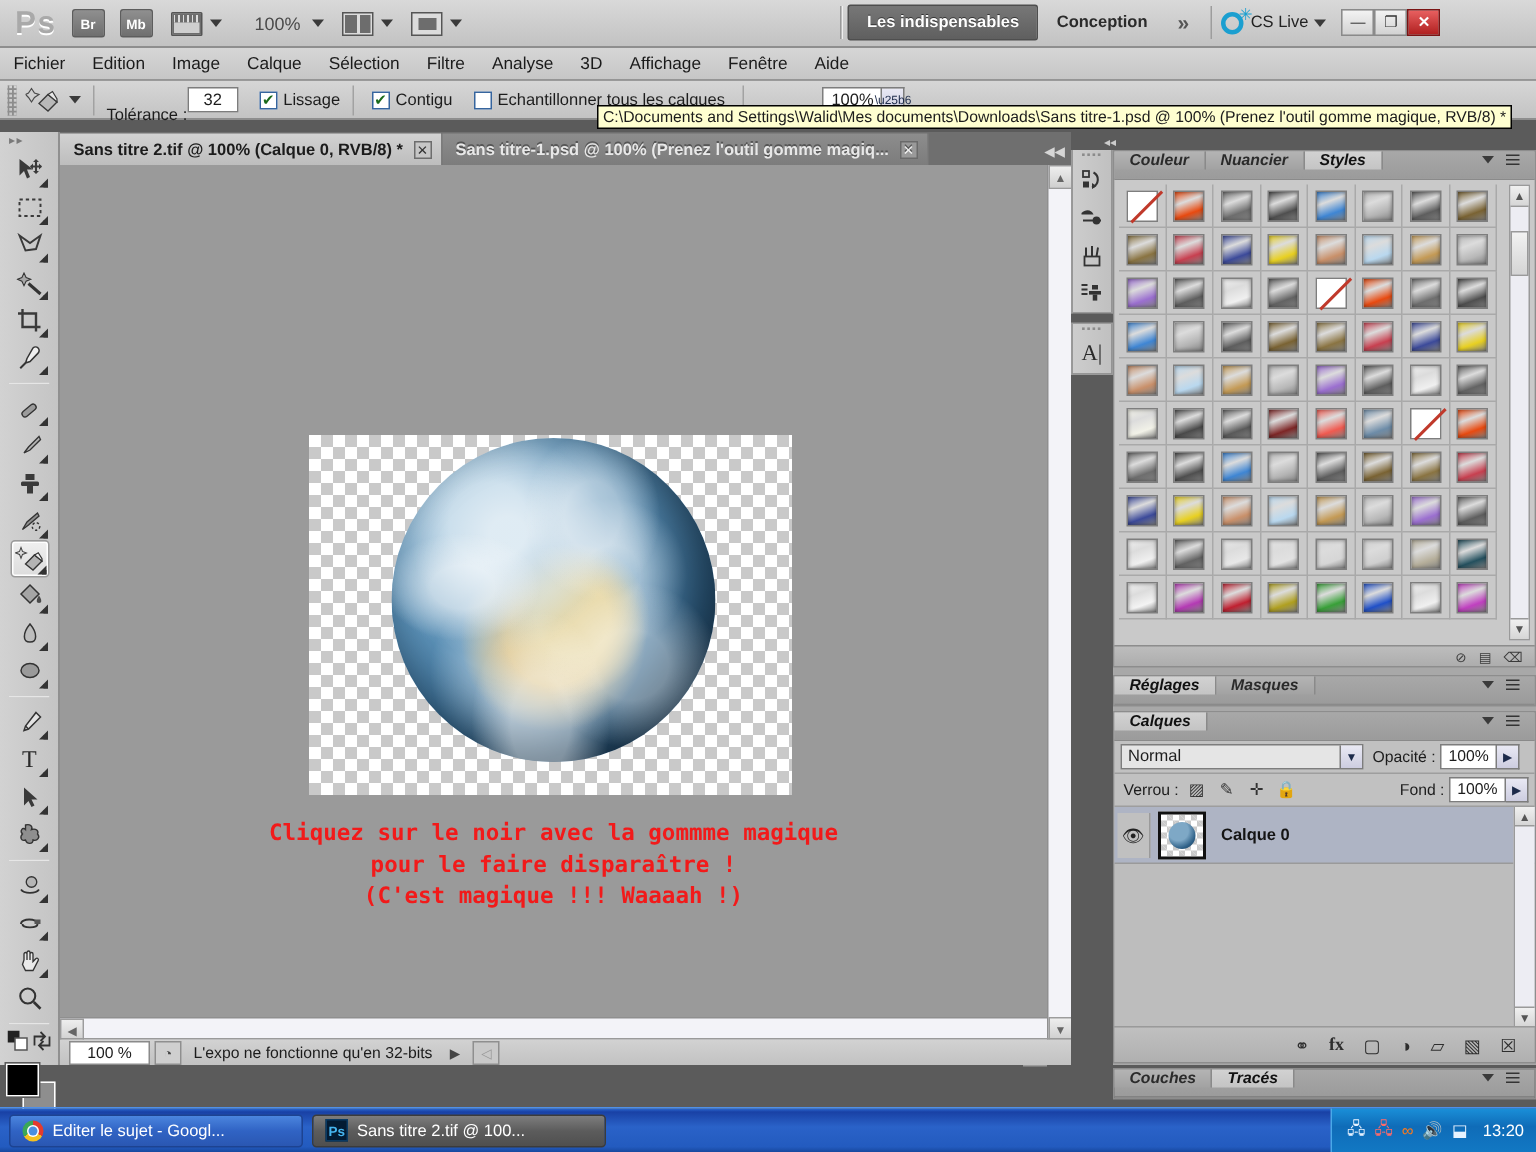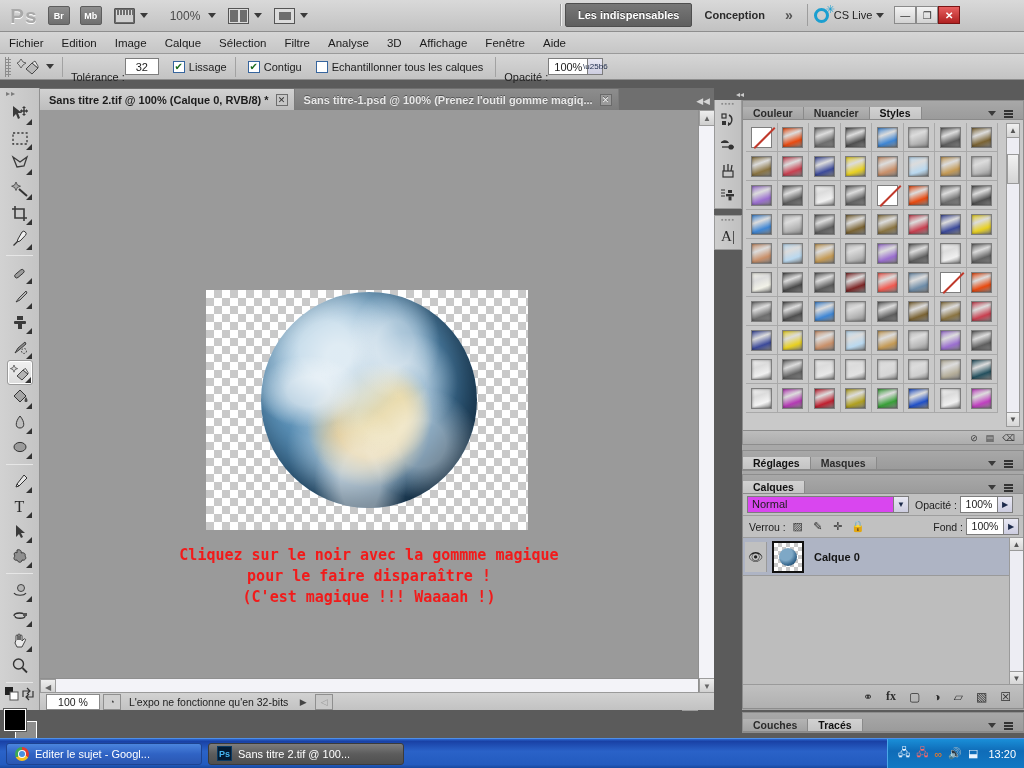--- a/index.html
+++ b/index.html
@@ -171,22 +171,22 @@
   
   .icondock{position:absolute;left:714px;top:100px;width:28px;height:610px;background:#5b5b5b;}
   .icongroup{background:linear-gradient(90deg,#cdcdcd,#c0c0c0);border:1px solid #9a9a9a;
      border-top:none;width:28px;}
   .icongrip{height:8px;color:#8b8b8b;font-size:7px;text-align:center;letter-spacing:1px;line-height:8px;}
   .ibtn{width:26px;height:25px;display:flex;align-items:center;justify-content:center;}
   .dockcollapse{position:absolute;left:736px;top:90px;width:10px;height:10px;color:#ccc;font-size:8px;}
 
   .panels{position:absolute;left:742px;top:100px;width:282px;height:610px;background:#a8a8a8;}
   .panelgroup{background:linear-gradient(#c4c4c4,#b6b6b6);border:1px solid #8d8d8d;}
-  .ptabrow{height:19px;background:linear-gradient(#a8a8a8,#9b9b9b);display:flex;align-items:flex-end;
-     border-bottom:1px solid #8a8a8a;}
+  .ptabrow{height:19px;background:linear-gradient(#a8a8a8,#9b9b9b);display:flex;align-items:flex-start;
+     border-bottom:1px solid #8a8a8a;font-style:italic;}
   .ptab{padding:0 10px;font-size:10.5px;font-weight:bold;color:#2b2b2b;display:flex;align-items:center;
      border-right:1px solid #8a8a8a;background:linear-gradient(#b4b4b4,#a2a2a2);}
   .ptab.active{background:linear-gradient(#d2d2d2,#c4c4c4);color:#111;}
   .pmenu{margin-left:auto;display:flex;align-items:center;padding:0 5px;font-size:9px;color:#333;}
   .pmenu i{display:block;width:9px;height:1.5px;background:#333;margin:1.5px 0;}
   .pmenuwrap{margin-left:auto;display:flex;align-items:center;gap:3px;padding-right:5px;}
 
   .stylesbody{position:relative;height:310px;background:#c9c9c9;padding:3px;}
   .swgrid{display:grid;grid-template-columns:repeat(8,1fr);width:252px;}
   .swcell{height:29px;border-right:1px solid #a9a9a9;border-bottom:1px solid #a9a9a9;
@@ -198,21 +198,21 @@
   .swatch.selring{box-shadow:0 0 0 2px #f5f0cf,0 0 0 3px #9a9a9a;}
   .stylescroll{position:absolute;right:3px;top:3px;width:14px;height:304px;background:#ededf3;border:1px solid #9a9a9a;}
   .stylesthumb{width:12px;height:30px;margin:16px auto 0;background:linear-gradient(#f2f2f2,#d4d4d4);
      border:1px solid #9a9a9a;}
 
   .pstatus{height:14px;background:linear-gradient(#bdbdbd,#adadad);border-top:1px solid #8d8d8d;
      display:flex;align-items:center;justify-content:flex-end;gap:8px;padding-right:8px;font-size:9px;color:#3a3a3a;}
 
   .modebar{height:22px;display:flex;align-items:center;padding:2px 4px;background:#c1c1c1;
      border-bottom:1px solid #9e9e9e;}
-  .modeselect{width:162px;height:17px;background:#d946ef;border:1px solid #7d7d7d;font-size:11px;
+  .modeselect{width:162px;height:17px;background:#e5e5e5;border:1px solid #7d7d7d;font-size:11px;
      line-height:15px;padding-left:4px;display:flex;align-items:center;}
   .selarrow{margin-left:auto;width:15px;height:15px;background:linear-gradient(#e9e9f4,#cdcde0);
      border-left:1px solid #7d7d7d;display:flex;align-items:center;justify-content:center;font-size:8px;color:#1c2a4a;}
   .minilabel{font-size:10.5px;margin-left:6px;color:#1c1c1c;}
   .minifield{width:38px;height:17px;background:#fff;border:1px solid #7d7d7d;font-size:10.5px;
      text-align:center;line-height:15px;margin-left:3px;}
   .miniarrow{width:15px;height:17px;background:linear-gradient(#e9e9f4,#cdcde0);border:1px solid #7d7d7d;
      border-left:none;display:flex;align-items:center;justify-content:center;font-size:8px;color:#1c2a4a;}
 
   .lockbar{height:22px;display:flex;align-items:center;padding:0 4px;background:#c1c1c1;
@@ -353,20 +353,21 @@
     <span class="optchk" style="margin-left:14px">
       <span class="chk"></span>
       <span>Echantillonner tous les calques</span>
     </span>
     <span class="optsep" style="margin-left:12px"></span>
     <span class="optlabel">Opacité :</span>
     <span class="numfield" style="width:40px">100%</span>
     <span class="miniarrow">\u25b6</span>
   </div>
 
+  <div class="tooltip">C:\Documents and Settings\Walid\Mes documents\Downloads\Sans titre-1.psd @ 100% (Prenez l'outil gomme magique, RVB/8) *</div>
 
   <div class="tabstrip">
     <div class="doctab">
       <span>Sans titre 2.tif @ 100% (Calque 0, RVB/8) *</span>
       <span class="tabclose">✕</span>
     </div>
     <div class="doctab inactive">
       <span>Sans titre-1.psd @ 100% (Prenez l'outil gomme magiq...</span>
       <span class="tabclose">✕</span>
     </div>

